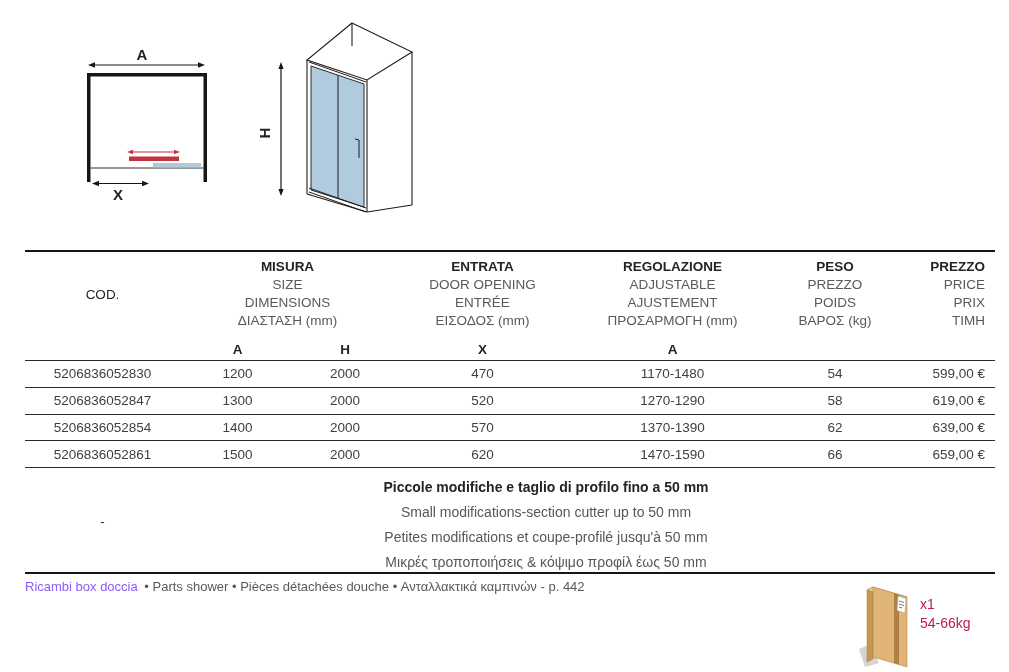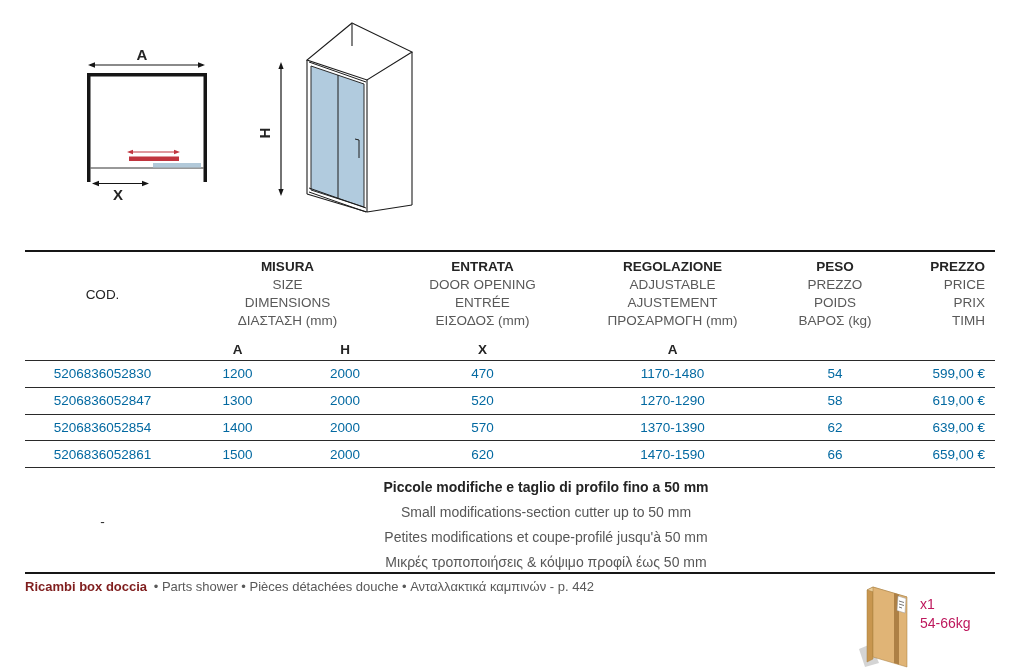--- a/index.html
+++ b/index.html
@@ -28,36 +28,36 @@
   .hg-misura { grid-column:2 / span 2; }
   .hg-entrata { grid-column:4; }
   .hg-regolazione { grid-column:5; }
   .hg-peso { grid-column:6; }
   .hg-prezzo { grid-column:7; text-align:right; padding-right:10px; }
 
   .subrow { margin-top:8px; height:22px; align-items:center; }
   .subrow div { text-align:center; font-weight:700; font-size:13.5px; color:#242424; }
 
   .drow { height:26.75px; align-items:center; border-bottom:1px solid #2a2a2a;
-    font-size:13.5px; color:#0369a1; }
+    font-size:13.5px; color:#404040; }
   .drow:last-of-type { border-bottom:none; }
   .drow div { text-align:center; }
   .drow .c-price { text-align:right; padding-right:10px; }
 
   .modrow { height:104px; font-size:13.5px; }
   .mod-cod { grid-column:1; display:flex; align-items:center; justify-content:center; color:#242424; }
   .mod-text { grid-column:2 / span 5; padding-top:7px; line-height:25px; text-align:center;margin-left:17px; }
   .mod-text .m1 { font-weight:700; color:#242424; font-size:14px; }
   .mod-text .mx { color:#575757; font-size:14px; }
   .mod-price { grid-column:7; display:flex; align-items:center; justify-content:flex-end;
     padding-right:10px; color:#242424; }
 
   
   .footer { position:absolute; left:25px; top:577px; font-size:13px; line-height:20px; color:#595959; }
-  .footer .lead { font-weight:700; color:#7f1d1d;text-align:right; }
+  .footer .lead { font-weight:400; color:#8b5cf6;text-align:right; }
   .footer .rest { margin-left:3px; }
 
   .pack-text { position:absolute; left:920px; top:595px; font-size:14px;
     line-height:19px; color:#be185d; }
 </style>
 </head>
 <body>
 
 <div class="page">
 

